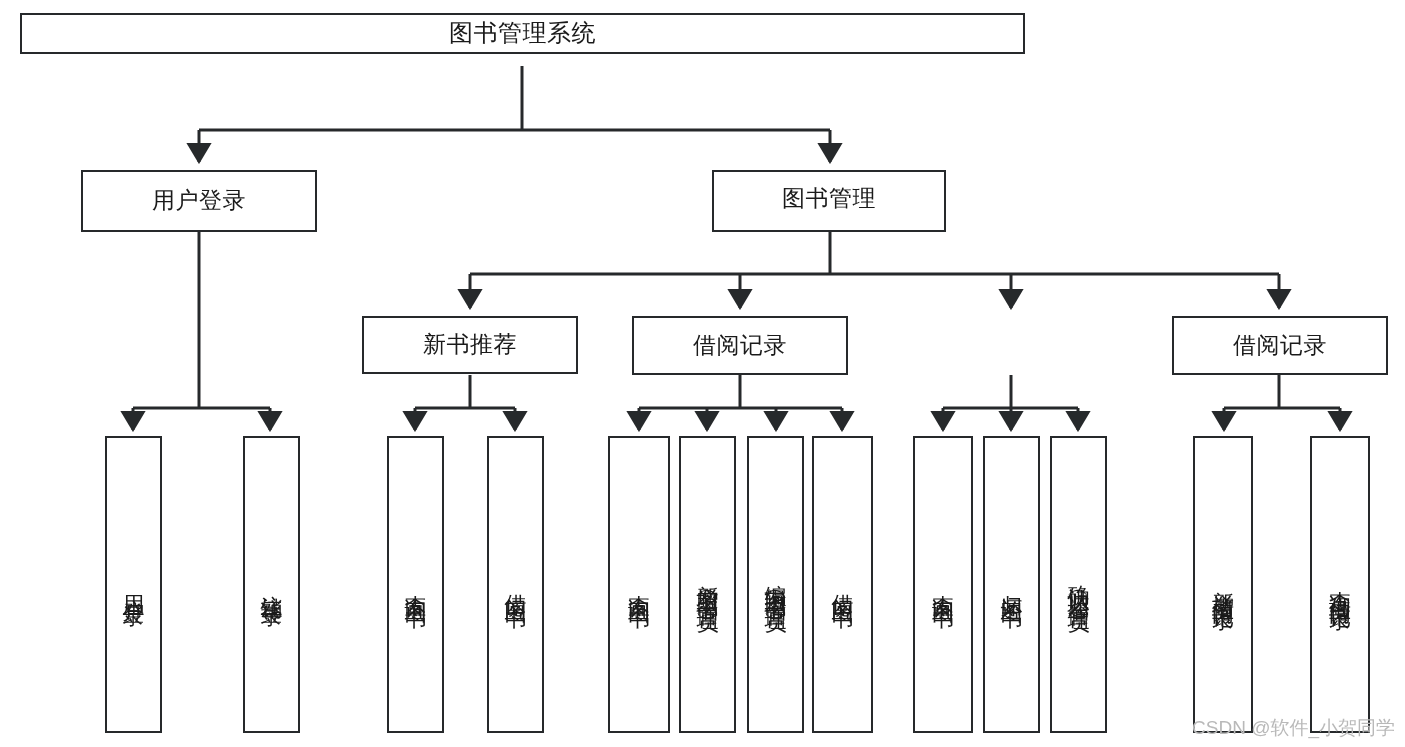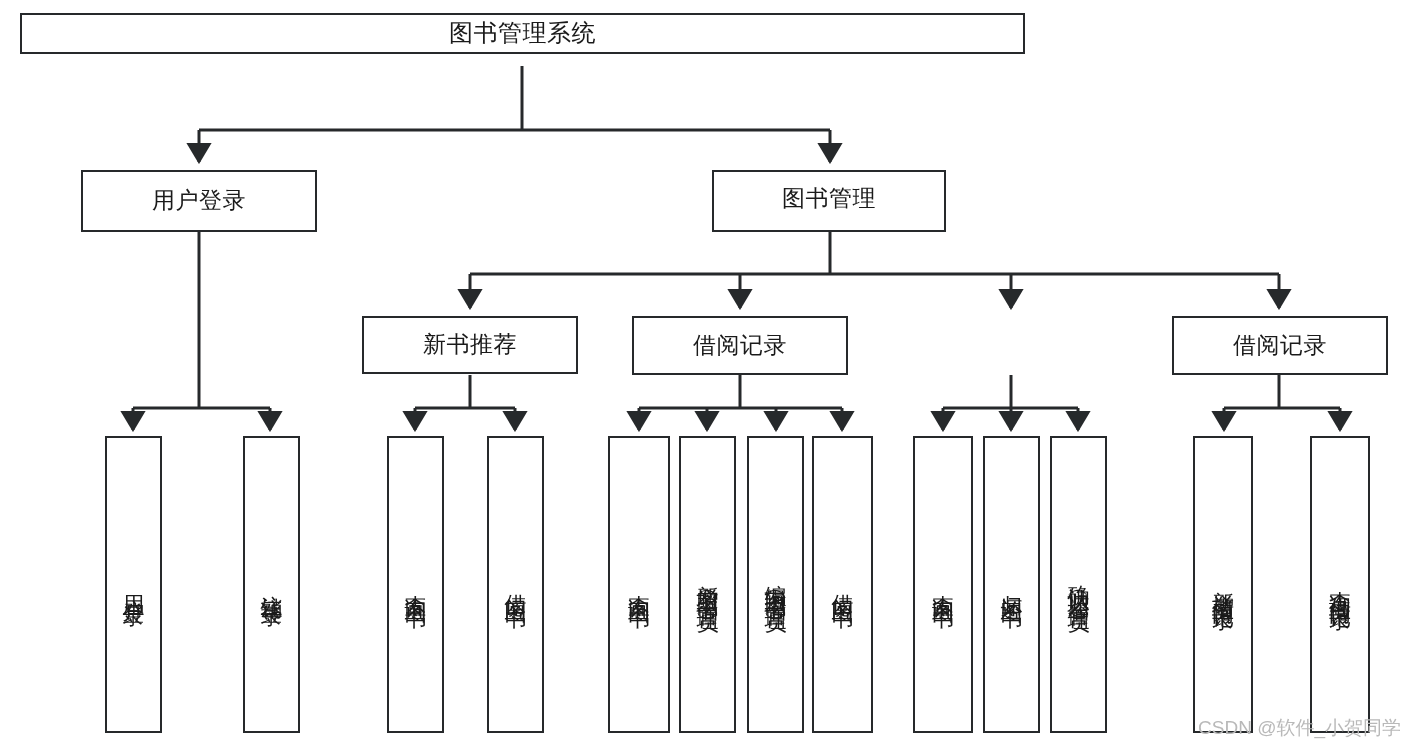--- a/index.html
+++ b/index.html
@@ -56,21 +56,21 @@
   .node.vert .lbl {
     writing-mode: vertical-rl;
     text-orientation: upright;
     font-size: 22px;
     line-height: 1.18;
     letter-spacing: 4px;
     max-height: 100%;
   }
   .watermark {
     position: absolute;
-    right: 4px;
+    right: 10px;
     bottom: 6px;
     font-size: 19px;
     color: #b9b9b9;
     white-space: nowrap;
     z-index: 5;
     font-family: "Liberation Sans", "DejaVu Sans", sans-serif;
   }
 </style>
 </head>
 <body>

